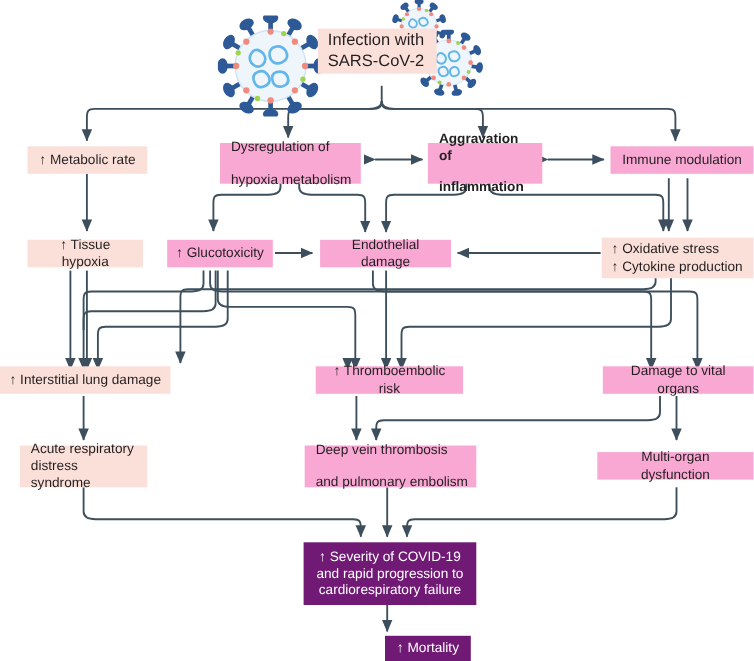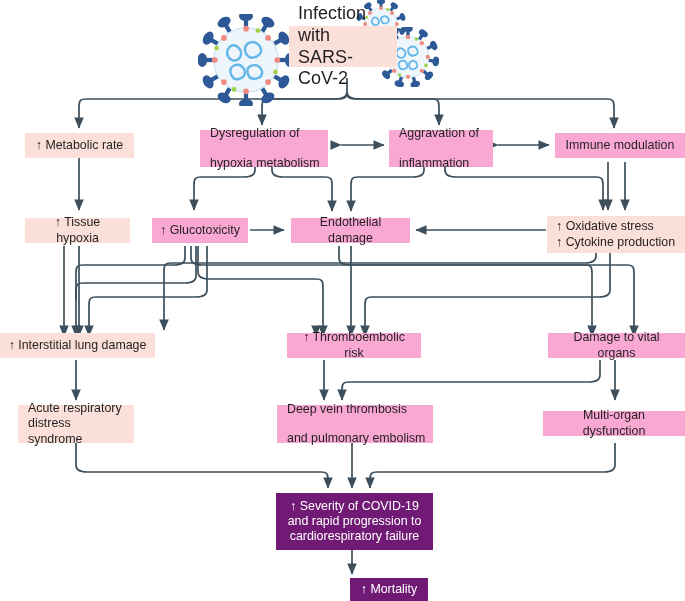--- a/index.html
+++ b/index.html
@@ -7,21 +7,21 @@
        font-family:"Liberation Sans","DejaVu Sans",sans-serif;}
   #stage{position:absolute;inset:0;width:685px;height:601px;}
   svg.lines{position:absolute;left:0;top:0;width:685px;height:601px;overflow:visible;}
   .node{position:absolute;box-sizing:border-box;display:flex;align-items:center;
         justify-content:center;text-align:center;line-height:1.22;
         font-size:12.4px;color:#231f20;padding:4px 7px;}
   .pink-light{background:#fbe0da;}
   .pink-mid{background:#f9a8d4;gap:14px;}
   .red-strong{background:#701a75;color:#ffffff;}
   .node.left{justify-content:flex-start;text-align:left;}
-  .title-node{font-size:18px;color:#231f20;}
+  .title-node{font-size:15px;color:#231f20;}
   .virus{position:absolute;}
 </style>
 </head>
 <body>
 
 <div id="stage">
 
   <svg class="lines" viewBox="0 0 685 601">
     <defs>
       <marker id="ah" markerWidth="9" markerHeight="9" refX="6.2" refY="3.2" orient="auto" markerUnits="strokeWidth">
@@ -341,21 +341,21 @@
 
   <div class="node pink-light" style="left:25px;top:133px;width:109px;height:25px;">
     <span>↑ Metabolic rate</span>
   </div>
 
   <div class="node pink-mid" style="left:200px;top:130px;width:128px;height:37px;flex-direction:column;align-items:flex-start;text-align:left;padding-left:10px;">
     <span>Dysregulation of</span>
     <span>hypoxia metabolism</span>
   </div>
 
-  <div class="node pink-mid" style="left:389px;top:130px;width:104px;height:37px;flex-direction:column;align-items:flex-start;text-align:left;padding-left:10px;">
+  <div class="node pink-mid" style="left:389px;top:130px;width:104px;height:37px;flex-direction:column;align-items:flex-start;text-align:left;padding-left:10px;font-weight:bold;">
     <span>Aggravation of</span>
     <span>inflammation</span>
   </div>
 
   <div class="node pink-mid" style="left:555px;top:133px;width:130px;height:25px;">
     <span>Immune modulation</span>
   </div>
 
   <div class="node pink-light" style="left:25px;top:218px;width:105px;height:25px;">
     <span>↑ Tissue hypoxia</span>

